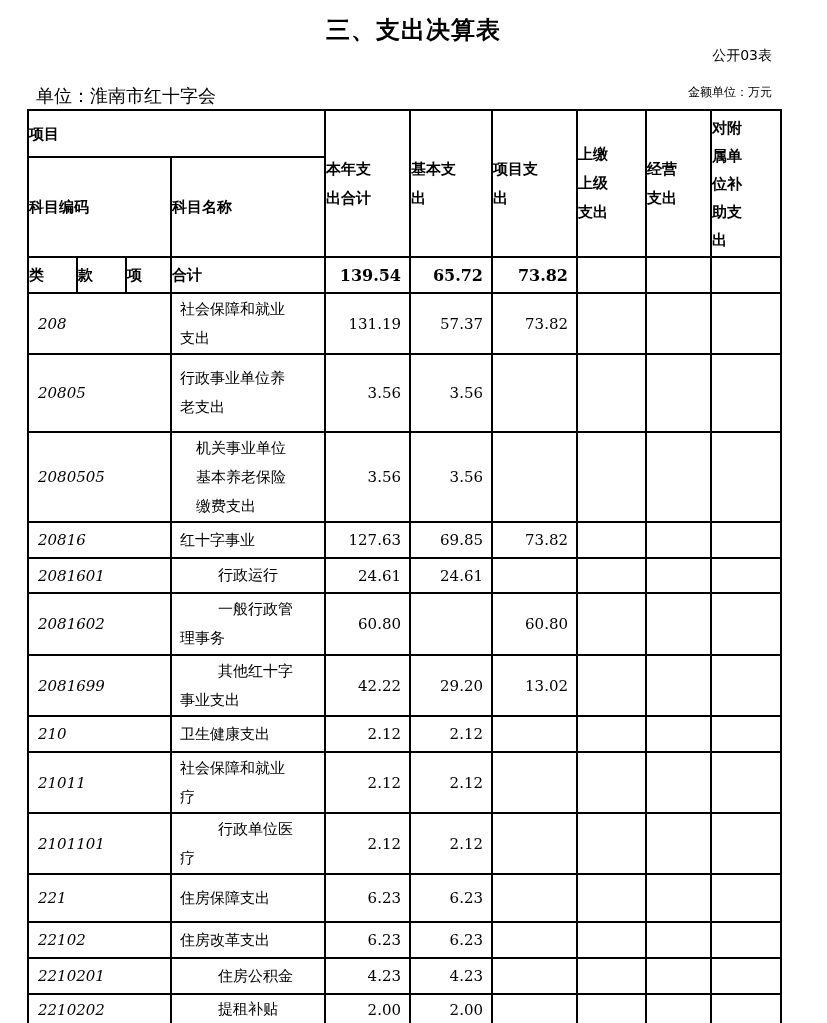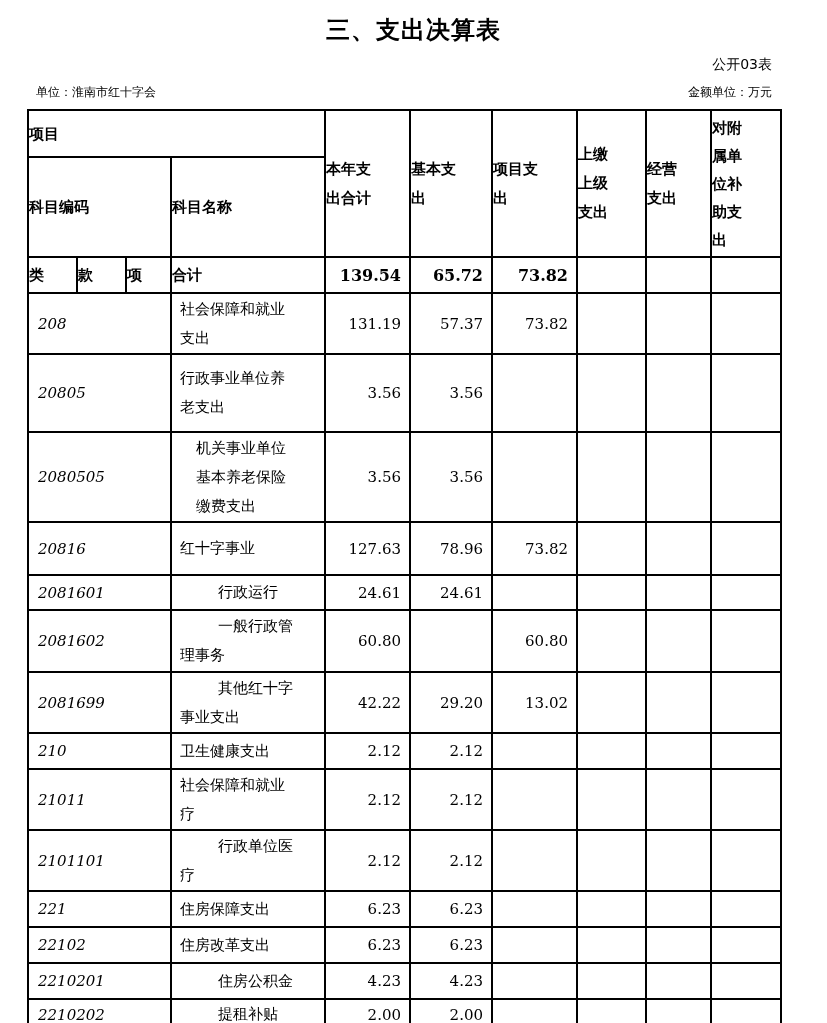--- a/index.html
+++ b/index.html
@@ -1,21 +1,21 @@
 <!DOCTYPE html>
 <html><head>
 <meta charset="utf-8">
 <style>
   html, body { margin: 0; padding: 0; background: #ffffff; }
   body { width: 827px; height: 1023px; position: relative; overflow: hidden;
          font-family: "DejaVu Sans", "Liberation Sans", sans-serif; color: #000; }
   .title { position: absolute; left: 0; width: 827px; top: 14px; text-align: center;
            font-size: 24px; font-weight: bold; letter-spacing: 1px; }
-  .form-no { position: absolute; right: 55px; top: 56px; font-size: 14px; }
-  .unit { position: absolute; left: 36px; top: 84px; font-size: 12px; }
+  .form-no { position: absolute; right: 55px; top: 47px; font-size: 14px; }
+  .unit { position: absolute; left: 36px; top: 84px; font-size: 18px; }
   .amount-unit { position: absolute; right: 55px; top: 84px; font-size: 12px; }
 
   table.grid { position: absolute; left: 27px; top: 109px; border-collapse: collapse;
                table-layout: fixed; width: 754px; }
   table.grid td { border: 2px solid #000; padding: 0; font-size: 15px; vertical-align: middle; }
   .hdr { font-weight: bold; text-align: left; line-height: 30px; font-size: 16px; }
   .hdr.small-lh { line-height: 29px; }
   .num { text-align: right; padding-right: 8px !important; font-family: "DejaVu Serif", "Liberation Serif", serif; font-size: 15px; }
   .num.bold { font-weight: bold; font-size: 16px; }
   .code { text-align: left; padding-left: 9px !important; font-family: "DejaVu Serif", "Liberation Serif", serif; font-size: 15px; font-style: italic; }
@@ -128,25 +128,25 @@
       <div>缴费支出</div>
     </td>
     <td class="num">3.56</td>
     <td class="num">3.56</td>
     <td class="num"></td>
     <td></td>
         <td></td>
         <td></td>
   </tr>
 
-  <tr style="height:53px">
+  <tr style="height:36px">
     <td colspan="3" class="code">20816</td>
     <td class="name">红十字事业</td>
     <td class="num">127.63</td>
-    <td class="num">78.96</td>
+    <td class="num">69.85</td>
     <td class="num">73.82</td>
     <td></td>
         <td></td>
         <td></td>
   </tr>
 
   <tr style="height:35px">
     <td colspan="3" class="code">2081601</td>
     <td class="name" style="padding-left:46px !important">行政运行</td>
     <td class="num">24.61</td>
@@ -217,21 +217,21 @@
       <div>疗</div>
     </td>
     <td class="num">2.12</td>
     <td class="num">2.12</td>
     <td class="num"></td>
     <td></td>
         <td></td>
         <td></td>
   </tr>
 
-  <tr style="height:36px">
+  <tr style="height:48px">
     <td colspan="3" class="code">221</td>
     <td class="name">住房保障支出</td>
     <td class="num">6.23</td>
     <td class="num">6.23</td>
     <td class="num"></td>
     <td></td>
         <td></td>
         <td></td>
   </tr>
 

